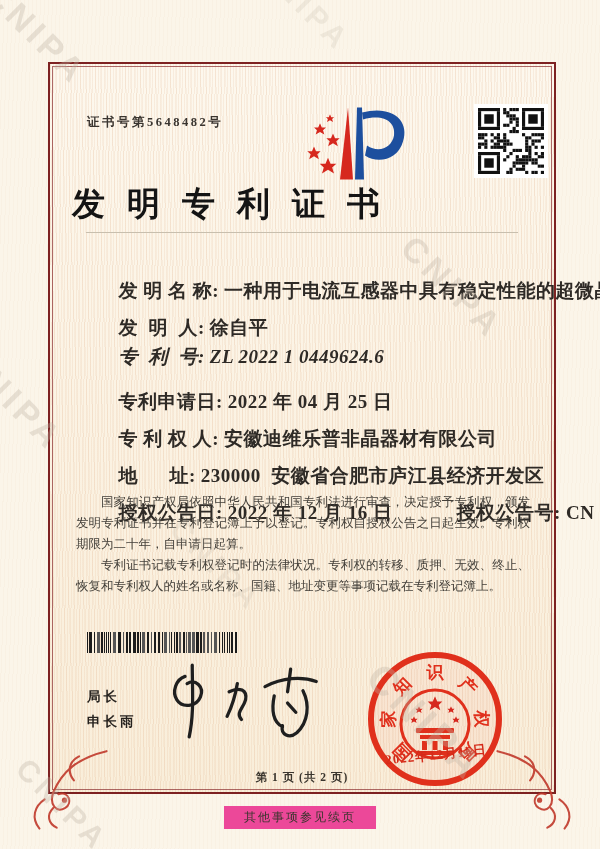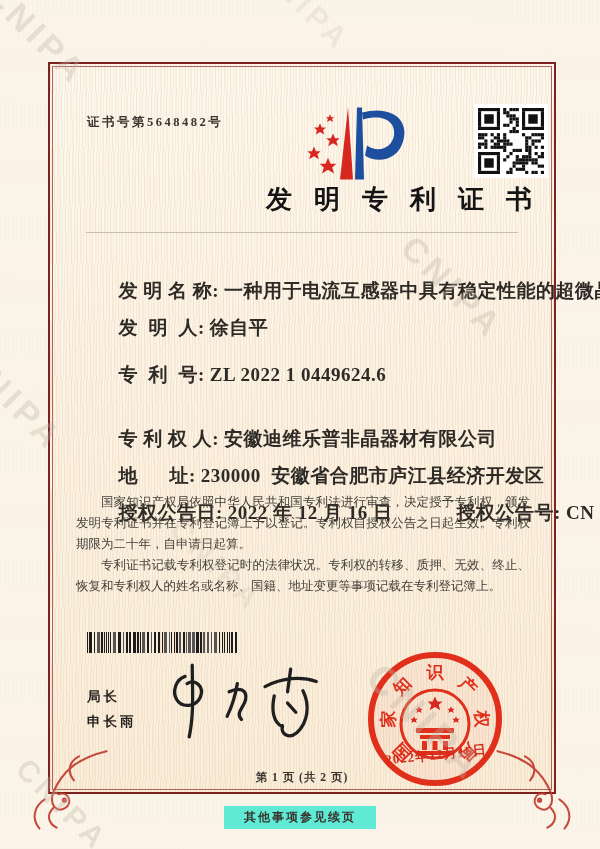--- a/index.html
+++ b/index.html
@@ -33,23 +33,23 @@
   }
   .content{position:absolute;inset:0;z-index:3;}
   
   .cert-no{
     position:absolute;left:37px;top:50px;
     font-size:12.5px;letter-spacing:2.5px;color:#3a3530;font-weight:600;
   }
   .logo{position:absolute;left:190px;top:38px;width:180px;height:96px;}
   .qr{position:absolute;left:424px;top:40px;width:74px;height:74px;background:#fff;padding:4px;box-sizing:border-box;}
   .title{
-    position:absolute;left:0;top:118px;width:100%;text-align:right;
-    font-size:26px;font-weight:700;color:#141414;
-    letter-spacing:22px;box-sizing:border-box;
+    position:absolute;left:0;top:118px;width:100%;text-align:left;
+    font-size:33px;font-weight:700;color:#141414;
+    letter-spacing:22px;padding-left:22px;box-sizing:border-box;
   }
   .rule{
     position:absolute;left:36px;right:36px;top:168px;height:1px;
     background:#c8bfae;
   }
   
   .row{
     position:absolute;left:37px;white-space:pre;
     font-size:19px;font-weight:600;color:#2e2a26;letter-spacing:.5px;
   }
@@ -78,22 +78,22 @@
   
   .page-info{
     position:absolute;left:0;top:706px;width:100%;text-align:center;
     font-size:11.5px;color:#3a352e;letter-spacing:1px;font-weight:600;
   }
   .flourish{position:absolute;z-index:4;width:86px;height:86px;}
   .flourish.left{left:-26px;top:682px;}
   .flourish.right{right:-26px;top:682px;transform:scaleX(-1);}
   .footer-note{
     position:absolute;left:50%;top:806px;transform:translateX(-50%);
-    background:#5eead4;padding:3px 20px;z-index:2;
-    font-size:12px;color:#3a352e;letter-spacing:2px;font-weight:700;
+    background:#ec4899;padding:3px 20px;z-index:2;
+    font-size:12px;color:#3a352e;letter-spacing:2px;font-weight:400;
   }
 </style>
 </head>
 <body>
 
 <div class="wm" style="left:-28px;top:14px;">CNIPA</div>
 <div class="wm" style="left:246px;top:-12px;font-size:30px;color:rgba(190,180,163,.22);">CNIPA</div>
 <div class="wm" style="left:388px;top:268px;">CNIPA</div>
 <div class="wm" style="left:-52px;top:380px;">CNIPA</div>
 <div class="wm" style="left:158px;top:548px;font-size:30px;color:rgba(190,180,163,.2);">CNIPA</div>
@@ -258,22 +258,25 @@
 
     <div class="title">发明专利证书</div>
     <div class="rule"></div>
 
     <div class="row" style="top:192px;">
       <span class="lbl">发 明 名 称:</span><span class="val">一种用于电流互感器中具有稳定性能的超微晶铁芯及其生产方法</span>
     </div>
     <div class="row" style="top:229px;">
       <span class="lbl">发  明  人:</span><span class="val">徐自平</span>
     </div>
-    <div class="row" style="top:276px;">
+    <div class="row" style="top:258px;font-style:italic;">
       <span class="lbl">专  利  号:</span><span class="val">ZL 2022 1 0449624.6</span>
+    </div>
+    <div class="row" style="top:303px;">
+      <span class="lbl">专利申请日:</span><span class="val">2022 年 04 月 25 日</span>
     </div>
     <div class="row" style="top:340px;">
       <span class="lbl">专 利 权 人:</span><span class="val">安徽迪维乐普非晶器材有限公司</span>
     </div>
     <div class="row" style="top:377px;">
       <span class="lbl">地      址:</span><span class="val">230000  安徽省合肥市庐江县经济开发区</span>
     </div>
     <div class="row" style="top:414px;">
       <span class="lbl">授权公告日:</span><span class="val">2022 年 12 月 16 日</span><span class="lbl2">授权公告号:</span><span class="val">CN 114914049 B</span>
     </div>

